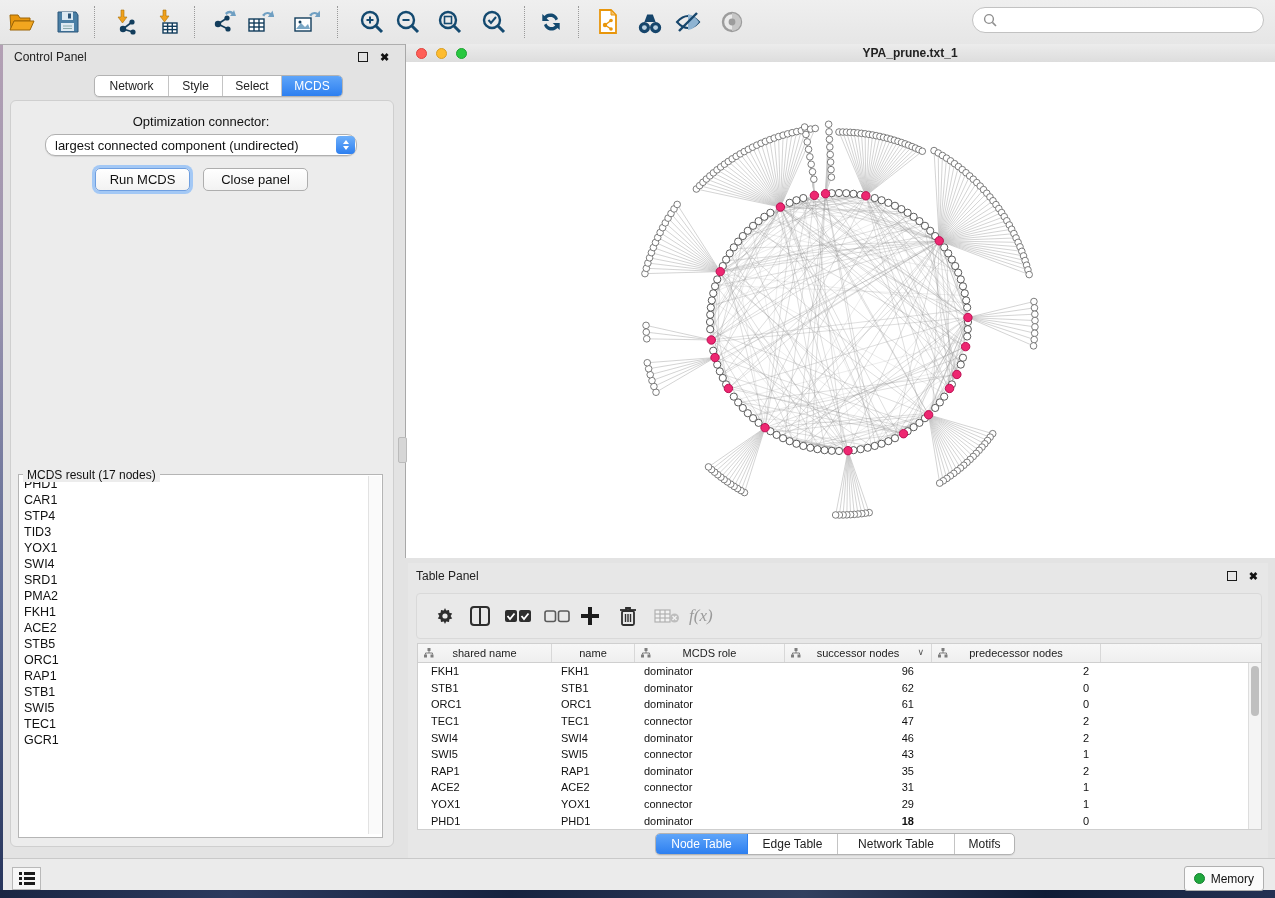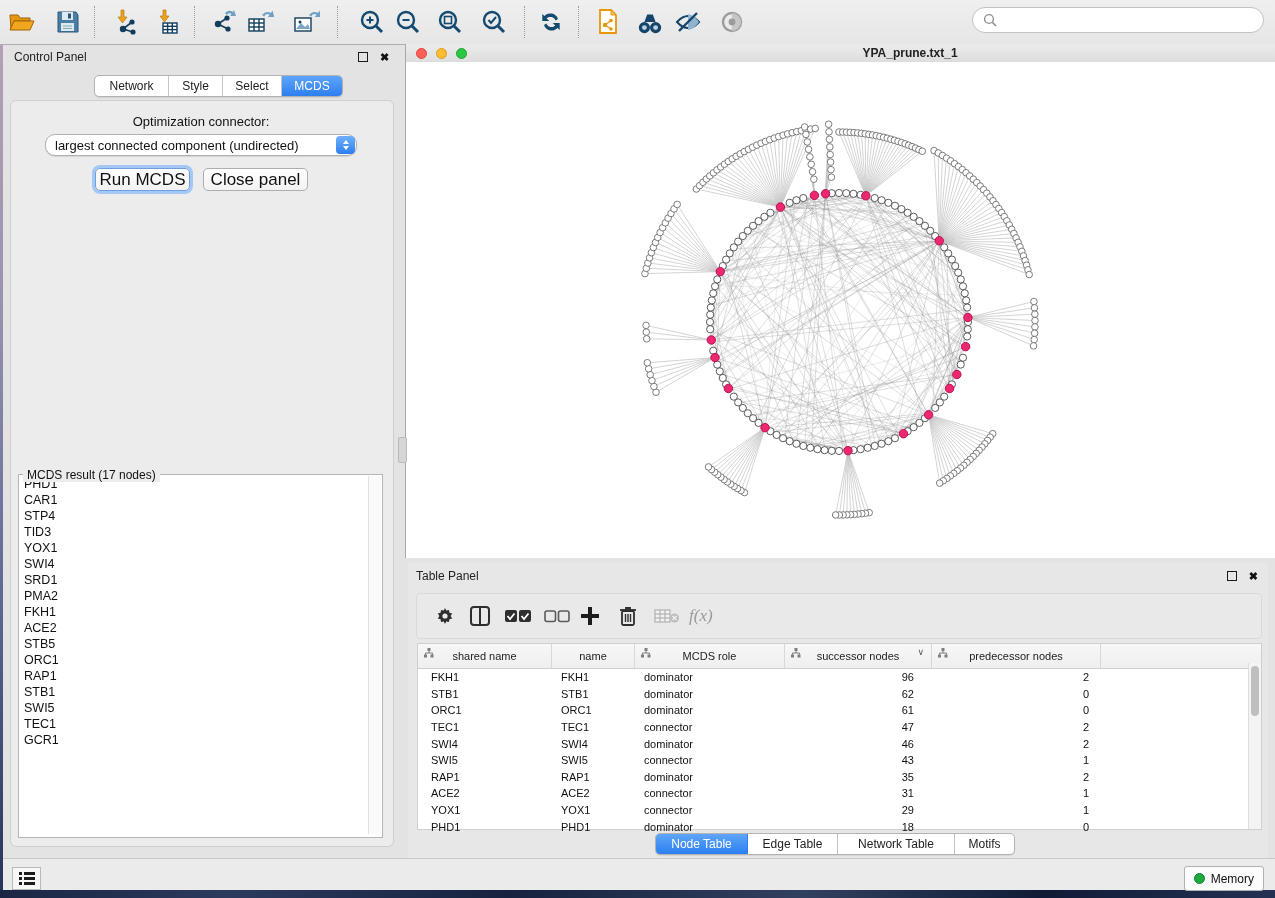--- a/index.html
+++ b/index.html
@@ -36,21 +36,21 @@
   #opt-label{left:0px;top:114px;width:402px;text-align:center;font-size:13px;color:#111;}
   #opt-select{left:45px;top:134px;width:312px;height:22px;background:#fff;border:1px solid #b0b0b0;border-radius:10px;
     display:flex;align-items:center;box-sizing:border-box;box-shadow:0 1px 1px rgba(0,0,0,.1);}
   #opt-select .val{flex:1;font-size:13px;color:#111;padding-left:9px;white-space:nowrap;overflow:hidden;}
   #opt-select .stepper{width:19px;height:18px;margin-right:1px;border-radius:4px;
     background:linear-gradient(#6fb0fa,#2d7ff0);display:flex;flex-direction:column;align-items:center;justify-content:center;gap:2px;}
   .chv{width:0;height:0;border-left:3.5px solid transparent;border-right:3.5px solid transparent;}
   .chv.up{border-bottom:4px solid #fff;}
   .chv.dn{border-top:4px solid #fff;}
   .btn{position:absolute;height:23px;background:linear-gradient(#ffffff,#f2f2f2);border:1px solid #aeaeae;border-radius:5px;
-    font-size:17px;color:#111;display:flex;align-items:center;justify-content:center;box-sizing:border-box;}
+    font-size:13px;color:#111;display:flex;align-items:center;justify-content:center;box-sizing:border-box;}
   .btn.focus{box-shadow:0 0 0 3px #a3c8f5;border-color:#6f9fe0;}
   #mcds-group{left:18px;top:468px;width:365px;height:370px;}
   #mcds-group .gbox{position:absolute;left:0;top:6px;width:100%;height:364px;border:1px solid #b5b5b5;box-sizing:border-box;background:#fff;}
   #mcds-group .glabel{position:absolute;left:5px;top:0;background:#ececec;padding:0 4px;font-size:12px;color:#111;z-index:2;}
   #mcds-list{position:absolute;left:2px;top:8px;width:349px;height:358px;overflow:hidden;background:#fff;}
   .list-item{font-size:12.5px;color:#111;height:16px;line-height:16px;padding-left:4px;}
   #mcds-scroll{position:absolute;right:2px;top:8px;width:12px;height:358px;background:#fafafa;border-left:1px solid #e2e2e2;}
   
   #net-win{left:405px;top:44px;width:870px;height:514px;border-left:1px solid #a8a8a8;box-sizing:border-box;}
   #net-title{position:absolute;left:0;top:0;width:100%;height:18px;background:linear-gradient(#ececec,#dddddd);
@@ -58,21 +58,21 @@
   .tl{position:absolute;top:3.5px;width:11px;height:11px;border-radius:50%;}
   #net-title .t{position:absolute;left:504px;top:2px;transform:translateX(-50%);font-size:12px;font-weight:bold;color:#222;white-space:nowrap;}
   #net-canvas{position:absolute;left:0;top:18px;width:869px;height:496px;background:#fff;}
   #splitter-grip{left:398px;top:437px;width:9px;height:26px;background:#d6d6d6;border:1px solid #bbb;border-radius:2px;box-sizing:border-box;}
   
   #table-panel{left:408px;top:563px;width:860px;height:295px;background:#e7e7e7;}
   #tp-title{position:absolute;left:8px;top:6px;font-size:12px;color:#222;}
   #tp-toolbar{position:absolute;left:8px;top:30px;width:844px;height:44px;background:#e9e9e9;border:1px solid #d9d9d9;border-radius:4px;}
   .tp-icon{position:absolute;top:8px;height:28px;display:flex;align-items:center;justify-content:center;}
   #tbl{position:absolute;left:9px;top:80px;width:845px;height:187px;background:#fff;border:1px solid #cfcfcf;box-sizing:border-box;}
-  #tbl-head{display:flex;height:25px;background:linear-gradient(#f7f7f7,#efefef);border-bottom:1px solid #cfcfcf;box-sizing:border-box;}
+  #tbl-head{display:flex;height:19px;background:linear-gradient(#f7f7f7,#efefef);border-bottom:1px solid #cfcfcf;box-sizing:border-box;}
   .hcell{position:relative;border-right:1px solid #d8d8d8;box-sizing:border-box;display:flex;align-items:center;justify-content:center;
     font-size:11px;color:#222;}
   .hcell .hicon{position:absolute;left:6px;top:4px;}
   .hcell .sort{position:absolute;right:7px;top:3px;font-size:9px;color:#555;}
   .trow{display:flex;height:16.6px;align-items:center;font-size:11px;color:#111;}
   .tcell{box-sizing:border-box;white-space:nowrap;overflow:hidden;}
   #tbl-scroll{position:absolute;right:0px;top:19px;width:12px;height:166px;background:#f4f4f4;border-left:1px solid #ddd;}
   #tbl-thumb{position:absolute;left:1.5px;top:3px;width:8px;height:50px;background:#bfbfbf;border-radius:4px;}
   
   #status-bar{left:3px;top:858px;width:1272px;height:32px;background:#ebebeb;border-top:1px solid #c9c9c9;box-sizing:border-box;}
@@ -1193,21 +1193,21 @@
           <div class="tcell" style="width: 134px; padding-left: 13px;">YOX1</div>
           <div class="tcell" style="width: 83px; padding-left: 9px;">YOX1</div>
           <div class="tcell" style="width: 150px; padding-left: 9px;">connector</div>
           <div class="tcell" style="width: 147px; text-align: right; padding-right: 18px;">29</div>
           <div class="tcell" style="width: 169px; text-align: right; padding-right: 12px;">1</div>
         </div>
         <div class="trow">
           <div class="tcell" style="width: 134px; padding-left: 13px;">PHD1</div>
           <div class="tcell" style="width: 83px; padding-left: 9px;">PHD1</div>
           <div class="tcell" style="width: 150px; padding-left: 9px;">dominator</div>
-          <div class="tcell" style="width: 147px; text-align: right; padding-right: 18px;">18</div>
+          <div class="tcell" style="width: 147px; text-align: right; padding-right: 18px; font-weight: bold;">18</div>
           <div class="tcell" style="width: 169px; text-align: right; padding-right: 12px;">0</div>
         </div>
       </div>
     <div id="tbl-scroll">
         <div id="tbl-thumb"></div>
       </div>
   </div>
 
   <div class="seg" style="left:247px;top:270px;">
     <div class="s sel" style="width:92px">Node Table</div>

